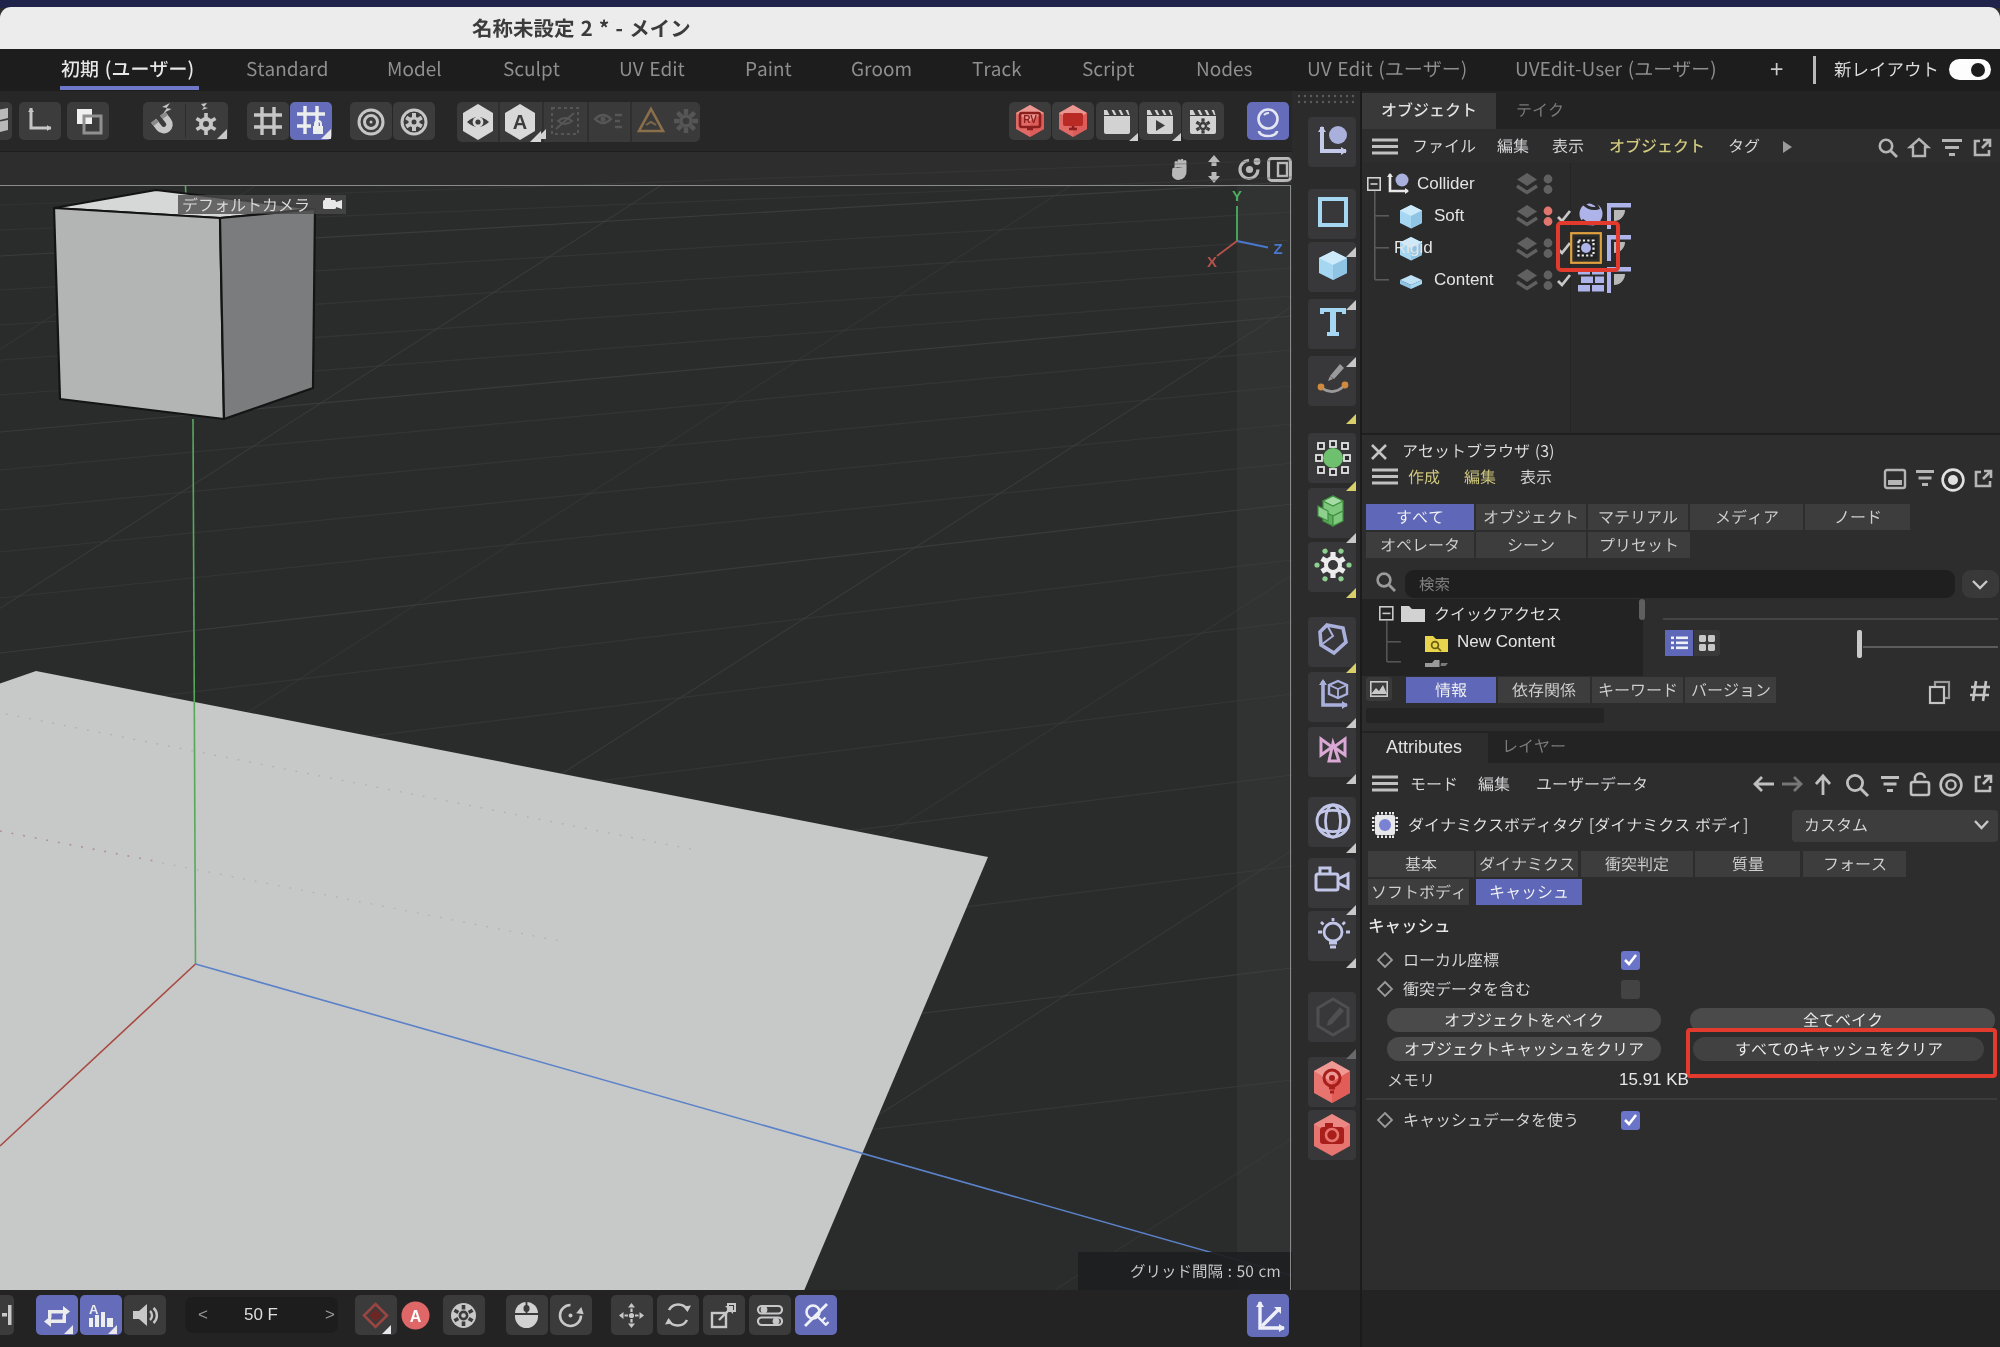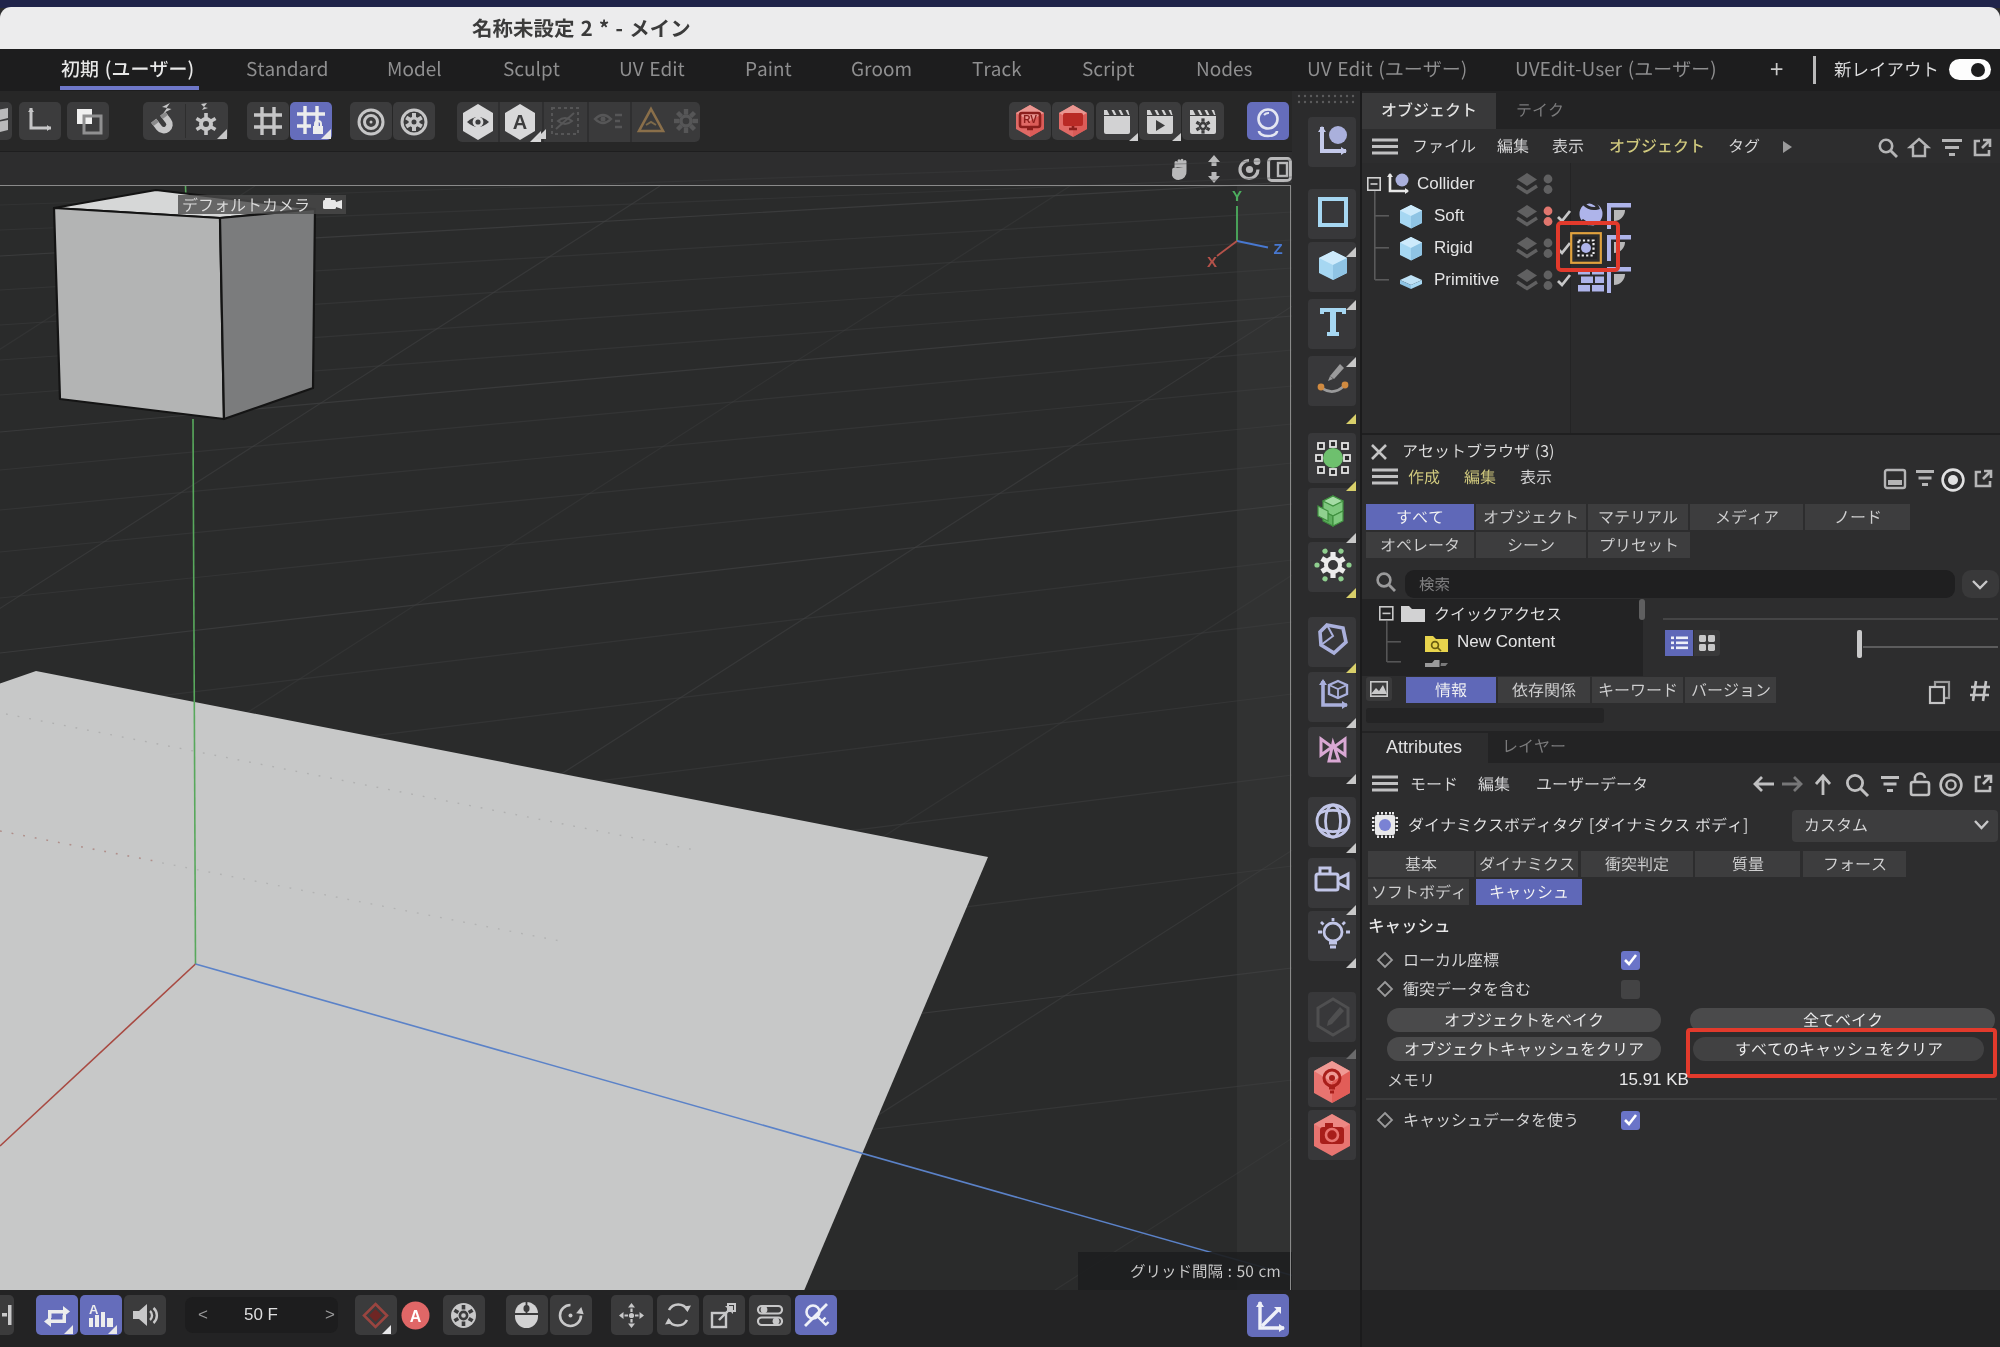--- a/index.html
+++ b/index.html
@@ -620,27 +620,27 @@
     <path d="M13 1 L24 6.5 V19 L13 24.5 L2 19 V6.5Z" fill="#a6d7f2"></path>
     <path d="M13 1 L24 6.5 L13 12 L2 6.5Z" fill="#cdeafb"></path>
     <path d="M13 12 L24 6.5 V19 L13 24.5Z" fill="#8fc4e4"></path>
   </svg>
 <div class="lt" style="left:1434.0px;top:205.0px;font-size:17px;color:#e4e4e5;font-weight:400;letter-spacing:0.0px">Soft</div>
 <svg class="t" style="left:1398.0px;top:236.0px;" width="26.0" height="26.0" viewBox="0 0 26.0 26.0">
     <path d="M13 1 L24 6.5 V19 L13 24.5 L2 19 V6.5Z" fill="#a6d7f2"></path>
     <path d="M13 1 L24 6.5 L13 12 L2 6.5Z" fill="#cdeafb"></path>
     <path d="M13 12 L24 6.5 V19 L13 24.5Z" fill="#8fc4e4"></path>
   </svg>
-<div class="lt" style="left:1434.0px;top:237.0px;font-size:17px;color:#e4e4e5;font-weight:400;letter-spacing:0.0px">Rigid</div>
+<div class="lt" style="left:1394px;top:237.0px;font-size:17px;color:#e4e4e5;font-weight:400;letter-spacing:0.0px">Rigid</div>
 <svg class="t" style="left:1398.0px;top:270.0px;" width="26.0" height="24.0" viewBox="0 0 26.0 24.0">
     <path d="M13 5 L24 10 L13 15 L2 10Z" fill="#bfe2f6"></path>
     <path d="M2 10 L13 15 V19 L2 14Z" fill="#8fc4e4"></path>
     <path d="M24 10 L13 15 V19 L24 14Z" fill="#a6d7f2"></path>
   </svg>
-<div class="lt" style="left:1434.0px;top:269.0px;font-size:17px;color:#e4e4e5;font-weight:400;letter-spacing:0.0px">Primitive</div>
+<div class="lt" style="left:1434.0px;top:269.0px;font-size:17px;color:#e4e4e5;font-weight:400;letter-spacing:0.0px">Content</div>
 <svg class="t" style="left:1516.0px;top:173.0px;" width="22.0" height="22.0" viewBox="0 0 22.0 22.0">
     <path d="M11 0 L21 6.5 L11 13 L1 6.5Z" fill="#606061"></path>
     <path d="M1 13 L11 19.5 L21 13" fill="none" stroke="#606061" stroke-width="3.4"></path>
   </svg>
 <svg class="t" style="left:1543.0px;top:173.0px;" width="10.0" height="22.0" viewBox="0 0 10.0 22.0">
     <circle cx="5" cy="6" r="4.4" fill="#606061"></circle>
     <circle cx="5" cy="16.5" r="4.4" fill="#606061"></circle>
   </svg>
 <svg class="t" style="left:1516.0px;top:205.0px;" width="22.0" height="22.0" viewBox="0 0 22.0 22.0">
     <path d="M11 0 L21 6.5 L11 13 L1 6.5Z" fill="#606061"></path>

